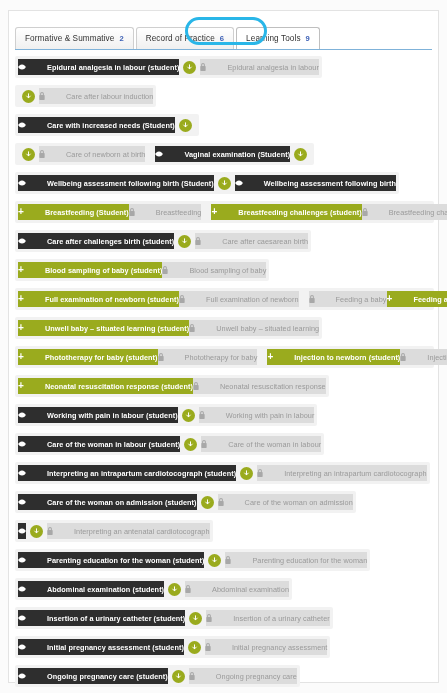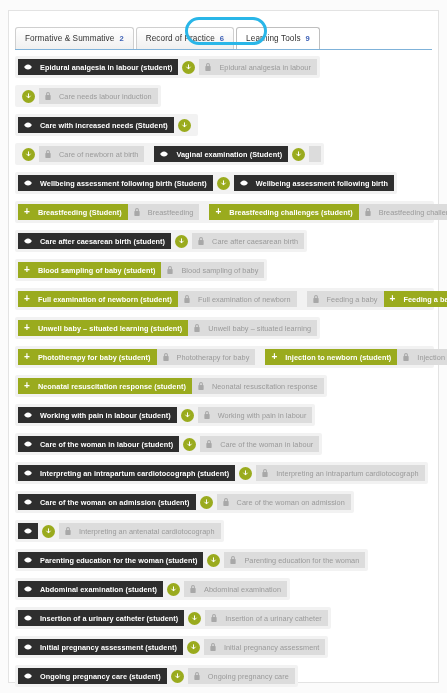--- a/index.html
+++ b/index.html
@@ -72,23 +72,23 @@
     margin-bottom:7px;
     padding:3px;
     width:-moz-fit-content;width:fit-content;
     max-width:419px;
     box-sizing:border-box;
   }
   .group{display:flex;align-items:center;}
   .group + .group{margin-left:10px;}
   
   .chip{
-    display:inline-flex;align-items:center;gap:8px;
+    display:inline-flex;align-items:center;gap:21px;
     height:16px;
-    padding:0 6px;
+    padding:0 0;
     font-size:7.3px;
     font-weight:bold;
     white-space:nowrap;
     box-sizing:border-box;
     cursor:pointer;
     letter-spacing:.05px;
   }
   .chip.dark{background:#2e2e2e;color:#ffffff;}
   .chip.olive{background:#9aab1e;color:#ffffff;}
   .chip.muted{
@@ -175,21 +175,21 @@
                 <path d="M6 2.4v5.2M3.6 5.4L6 7.9 8.4 5.4" stroke="#ffffff" stroke-width="1.3" fill="none" stroke-linecap="round" stroke-linejoin="round"></path>
               </svg>
             </span>
             <span class="chip muted">
               <span class="ico">
                 <svg width="6" height="8" viewBox="0 0 10 13">
                   <path d="M5 0C3.1 0 1.9 1.3 1.9 3v2h1.7V3c0-0.9 0.6-1.5 1.4-1.5S6.4 2.1 6.4 3v2h1.7V3C8.1 1.3 6.9 0 5 0z" fill="#a8a8a8"></path>
                   <rect x="0.6" y="5" width="8.8" height="8" rx="1" fill="#a8a8a8"></rect>
                 </svg>
               </span>
-              <span>Care needs labour induction</span>
+              <span>Care after labour induction</span>
             </span>
           </div>
         </div>
         <div class="row">
           <div class="group">
             <span class="chip dark">
               <span class="ico">
                 <svg width="8" height="6" viewBox="0 0 16 10">
                   <path d="M8 0C4 0 1.2 3 0.3 5c0.9 2 3.7 5 7.7 5s6.8-3 7.7-5C14.8 3 12 0 8 0z" fill="#ffffff"></path>
                   <circle cx="8" cy="5" r="2.6" fill="#ffffff" opacity="0.25"></circle>
@@ -309,21 +309,21 @@
         <div class="row">
           <div class="group">
             <span class="chip dark">
               <span class="ico">
                 <svg width="8" height="6" viewBox="0 0 16 10">
                   <path d="M8 0C4 0 1.2 3 0.3 5c0.9 2 3.7 5 7.7 5s6.8-3 7.7-5C14.8 3 12 0 8 0z" fill="#ffffff"></path>
                   <circle cx="8" cy="5" r="2.6" fill="#ffffff" opacity="0.25"></circle>
                   <circle cx="8" cy="5" r="1.6" fill="#ffffff" opacity="0.85"></circle>
                 </svg>
               </span>
-              <span>Care after caesarean birth (student)</span>
+              <span>Care after challenges birth (student)</span>
             </span>
             <span class="arrowbtn">
               <svg width="9" height="9" viewBox="0 0 12 12">
                 <circle cx="6" cy="6" r="6" fill="#9aab1e"></circle>
                 <path d="M6 2.4v5.2M3.6 5.4L6 7.9 8.4 5.4" stroke="#ffffff" stroke-width="1.3" fill="none" stroke-linecap="round" stroke-linejoin="round"></path>
               </svg>
             </span>
             <span class="chip muted">
               <span class="ico">
                 <svg width="6" height="8" viewBox="0 0 10 13">

